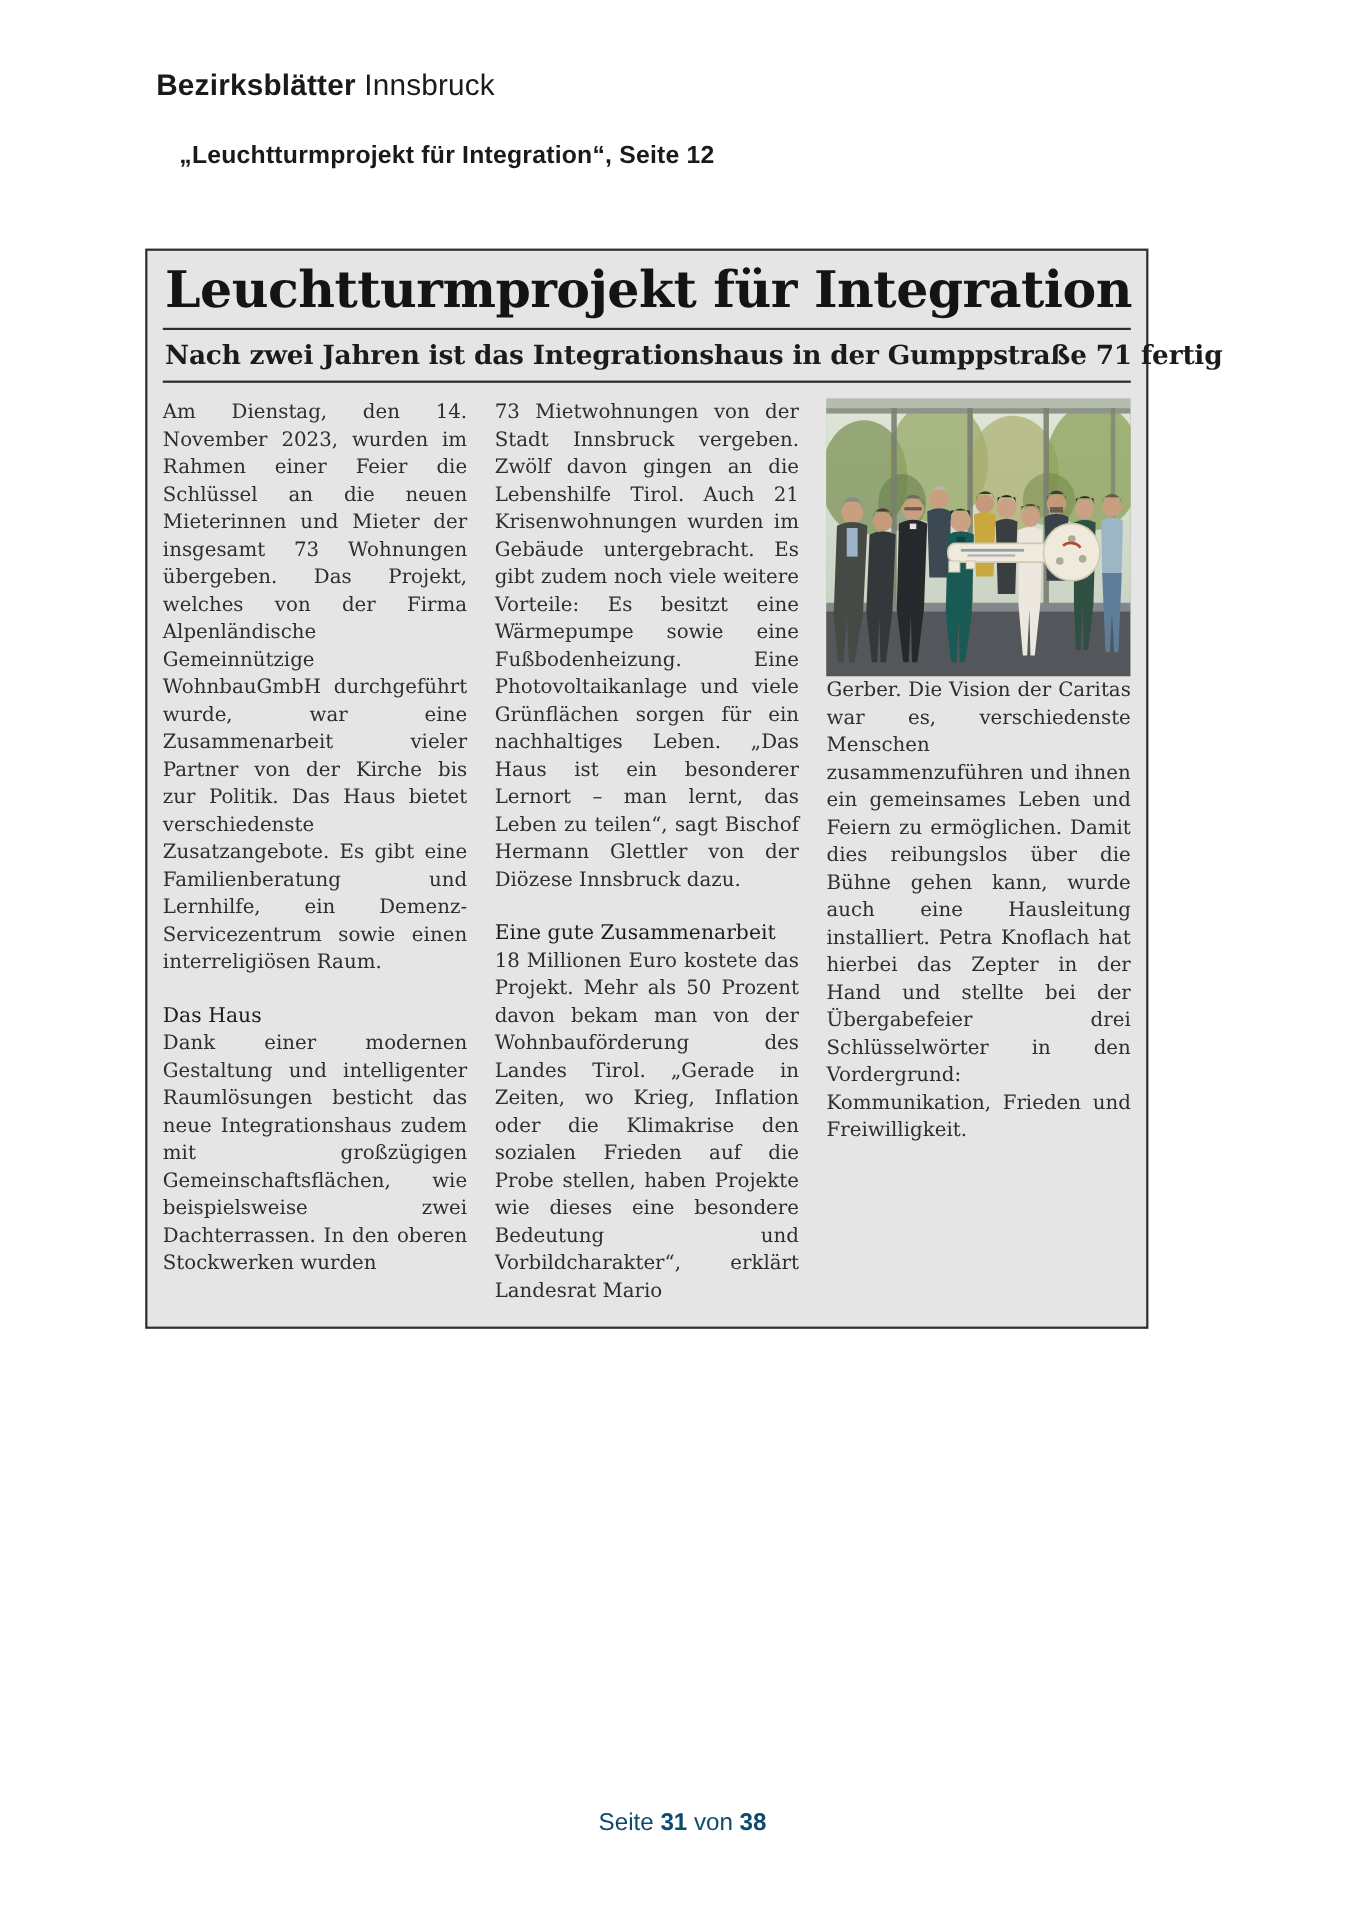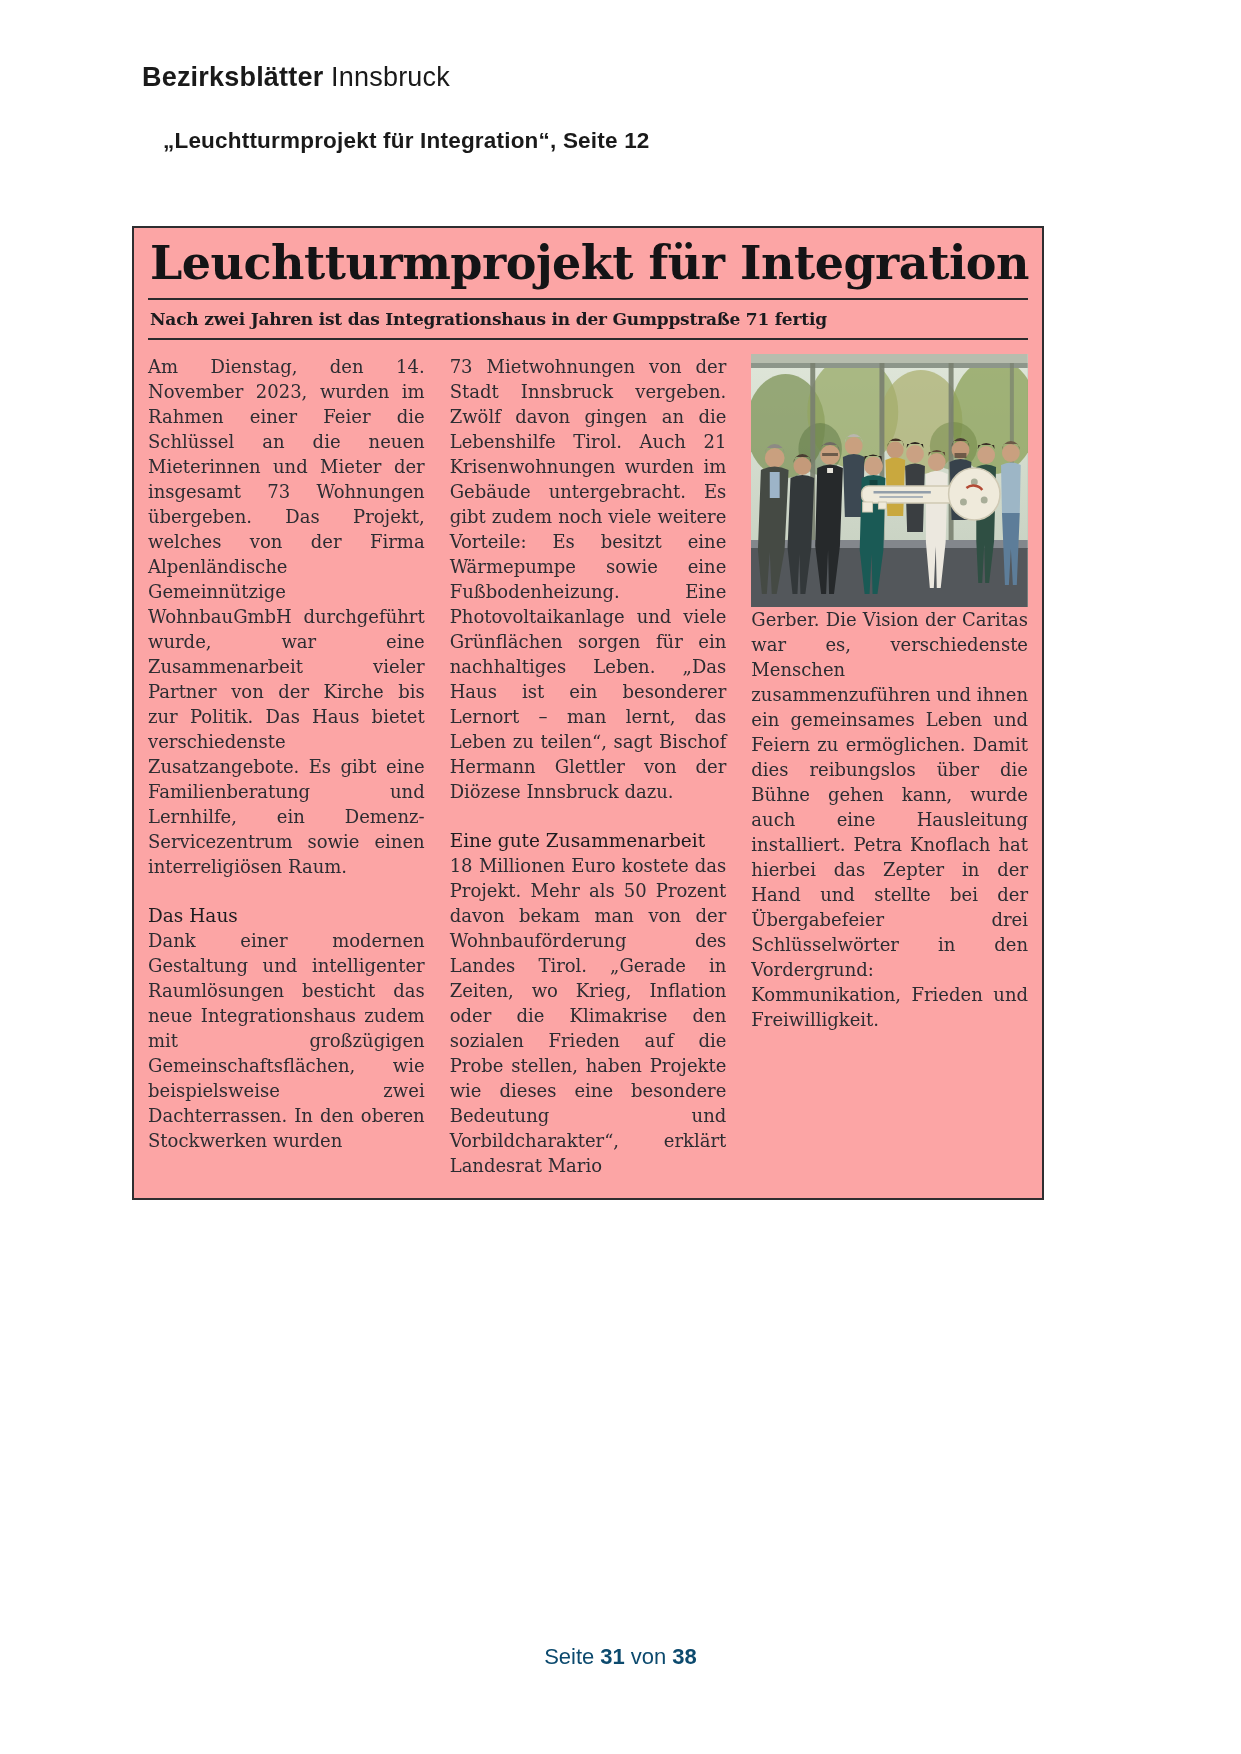--- a/index.html
+++ b/index.html
@@ -8,29 +8,29 @@
     font-family:"Liberation Sans",sans-serif;color:#1a1a1a;overflow:hidden;
   }
   
   .doc-header{position:absolute;left:142px;top:62px;font-size:27px;letter-spacing:.2px;}
   .doc-header .brand{font-weight:bold;}
   .doc-header .region{font-weight:normal;}
   .doc-title{position:absolute;left:142px;top:128px;font-size:22.5px;font-weight:bold;letter-spacing:.2px;margin-left:21px;}
   
   .clipping{
     position:absolute;left:132px;top:226px;width:880px;
-    border:2px solid #2e2e30;background:#fca5a5;padding:8px 14px 20px 14px;
+    border:2px solid #2e2e30;background:#e5e5e5;padding:8px 14px 20px 14px;
   }
   .headline{
     font-family:"DejaVu Serif",serif;font-weight:700;font-size:46px;line-height:1.12;
     letter-spacing:-0.5px;color:#141416;white-space:nowrap;padding:2px 2px 8px 2px;
   }
   .rule{height:2px;background:#2b2b2d;}
   .subheadline{
-    font-family:"DejaVu Serif",serif;font-weight:700;font-size:17px;line-height:1.2;
+    font-family:"DejaVu Serif",serif;font-weight:700;font-size:24px;line-height:1.2;
     letter-spacing:-0.2px;color:#1b1b1e;white-space:nowrap;padding:9px 2px 9px 2px;
   }
   .columns{display:flex;gap:25px;margin-top:14px;min-height:645px;}
   .col{flex:1 1 0;min-width:0;font-family:"DejaVu Serif",serif;}
   .byline{
     border-top:2px solid #2b2b2d;border-bottom:2px solid #2b2b2d;
     font-weight:700;font-size:16.5px;letter-spacing:1px;color:#222226;
     padding:7px 0 6px 0;margin-bottom:17px;
   }
   .body-text{

